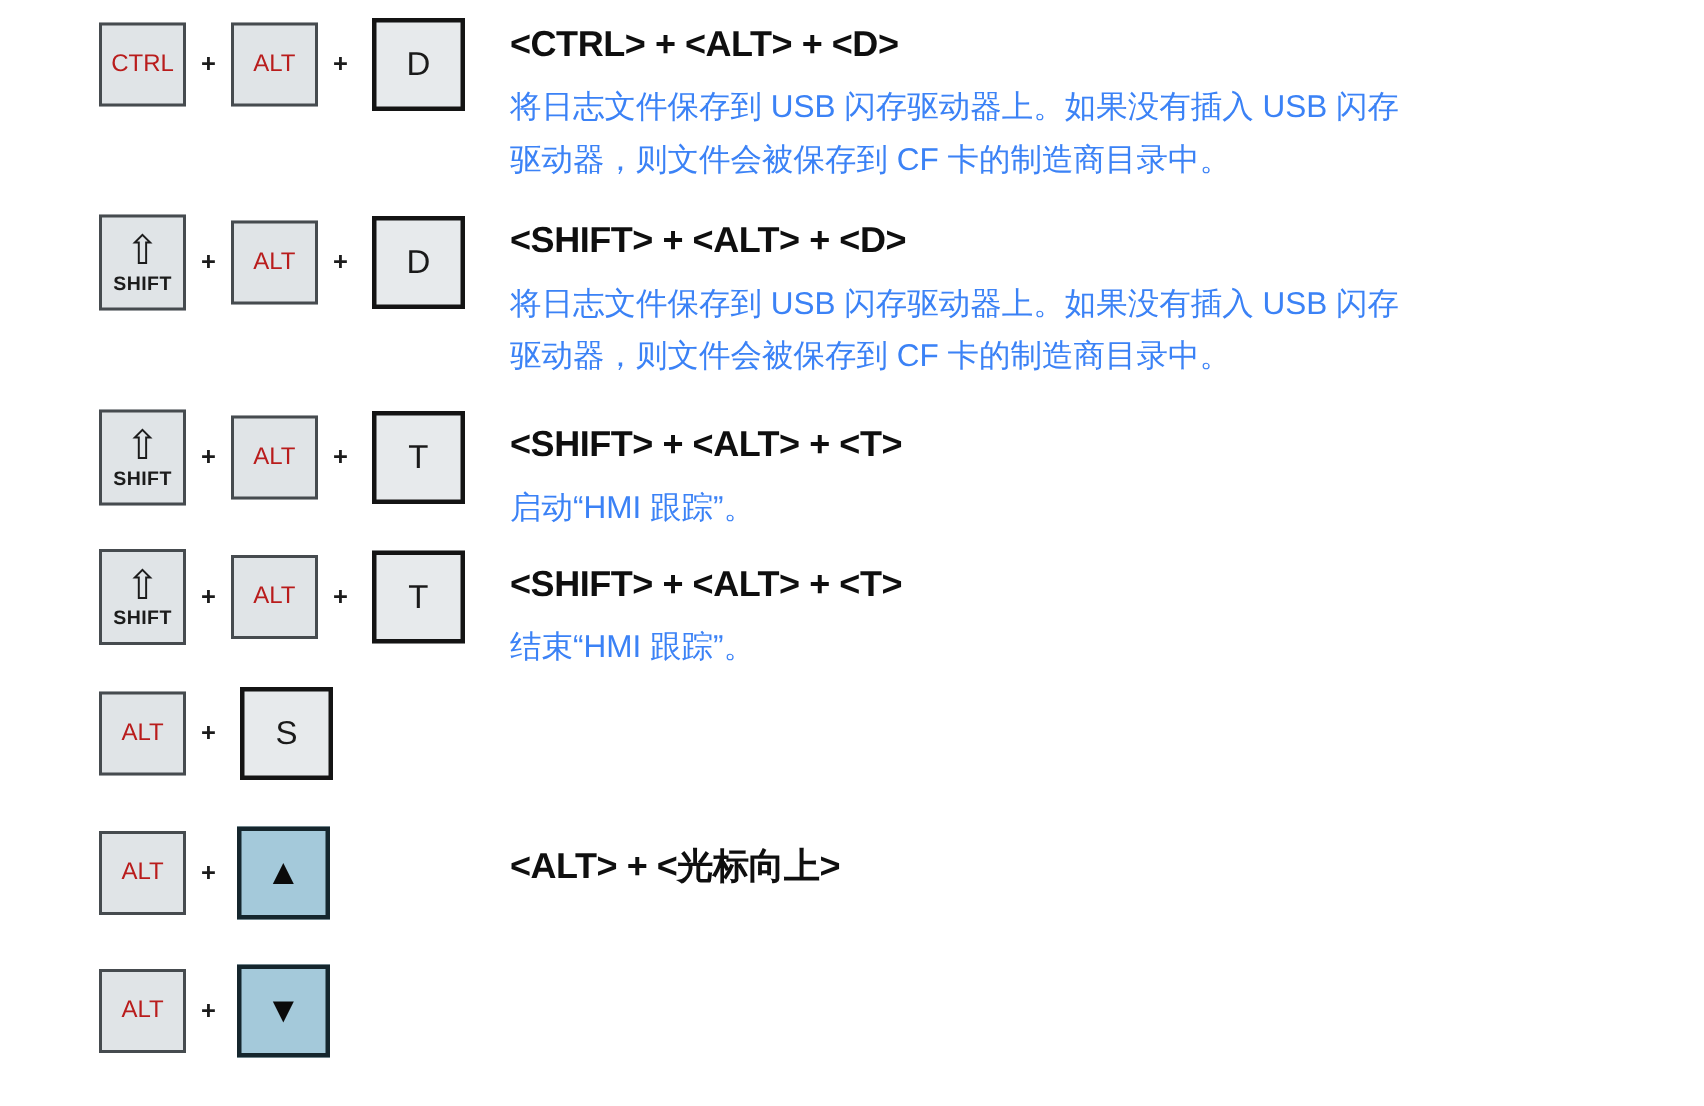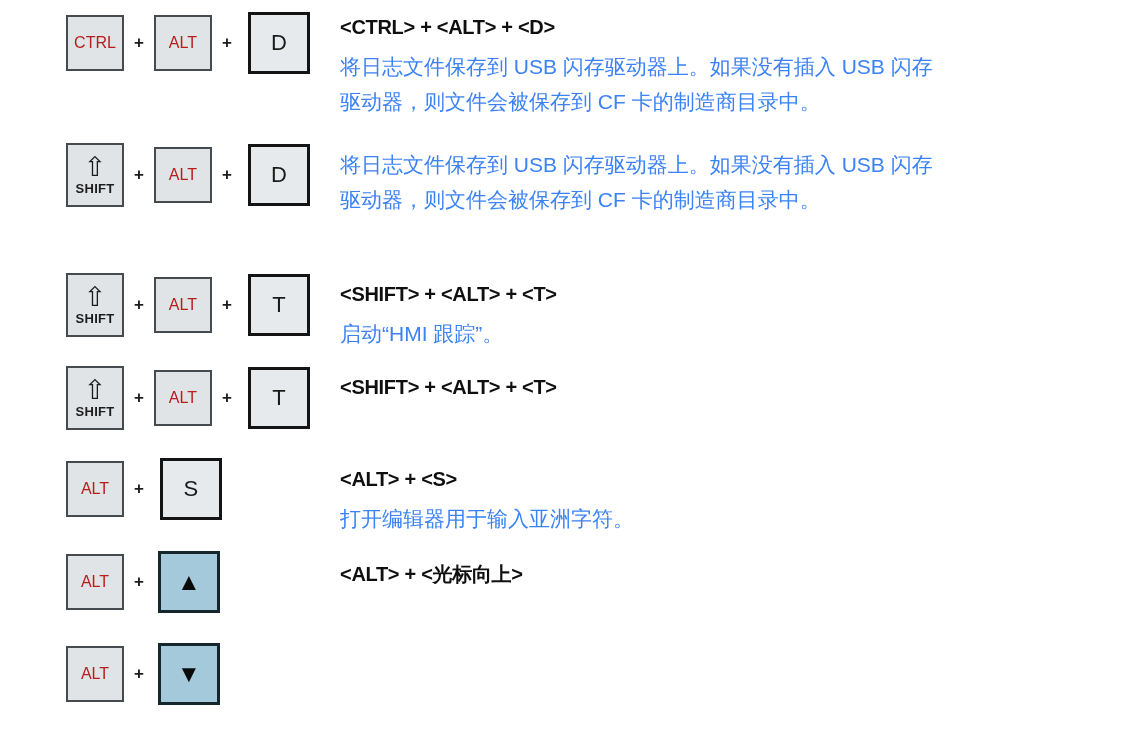--- a/index.html
+++ b/index.html
@@ -95,21 +95,21 @@
     color: #1c1c1c;
     margin: 0 10px;
   }
   .textcol {
     flex: 1;
     min-width: 0;
   }
   .pt4  { padding-top: 4px; }
   .pt10 { padding-top: 10px; }
   .heading {
-    font-size: 20px;
+    font-size: 24px;
     font-weight: 700;
     letter-spacing: -0.3px;
     color: #0f0f0f;
     margin: 0 0 10px 0;
     white-space: nowrap;
   }
   .desc-line {
     font-size: 21px;
     line-height: 35px;
     color: #3b82f6;
@@ -151,20 +151,21 @@
       <span class="plus">+</span>
       <div class="key key-mod">
         <span>ALT</span>
       </div>
       <span class="plus">+</span>
       <div class="key key-letter">
         <span>D</span>
       </div>
     </div>
     <div class="textcol pt4">
+      <div class="heading">&lt;SHIFT&gt; + &lt;ALT&gt; + &lt;D&gt;</div>
       <div class="desc-line">将日志文件保存到 USB 闪存驱动器上。如果没有插入 USB 闪存</div>
       <div class="desc-line">驱动器，则文件会被保存到 CF 卡的制造商目录中。</div>
     </div>
   </div>
 
   <div class="row h93">
     <div class="keygroup">
       <div class="key key-shift">
         <span class="shift-arrow">⇧</span>
         <span class="shift-label">SHIFT</span>
@@ -194,36 +195,33 @@
       <div class="key key-mod">
         <span>ALT</span>
       </div>
       <span class="plus">+</span>
       <div class="key key-letter">
         <span>T</span>
       </div>
     </div>
     <div class="textcol pt10">
       <div class="heading">&lt;SHIFT&gt; + &lt;ALT&gt; + &lt;T&gt;</div>
+      <div class="desc-line">结束“HMI 跟踪”。</div>
     </div>
   </div>
 
   <div class="row h93">
     <div class="keygroup">
       <div class="key key-mod">
         <span>ALT</span>
       </div>
       <span class="plus">+</span>
       <div class="key key-letter">
         <span>S</span>
       </div>
-    </div>
-    <div class="textcol pt10">
-      <div class="heading">&lt;ALT&gt; + &lt;S&gt;</div>
-      <div class="desc-line">打开编辑器用于输入亚洲字符。</div>
     </div>
   </div>
 
   <div class="row h92">
     <div class="keygroup">
       <div class="key key-mod">
         <span>ALT</span>
       </div>
       <span class="plus">+</span>
       <div class="key key-cursor">

